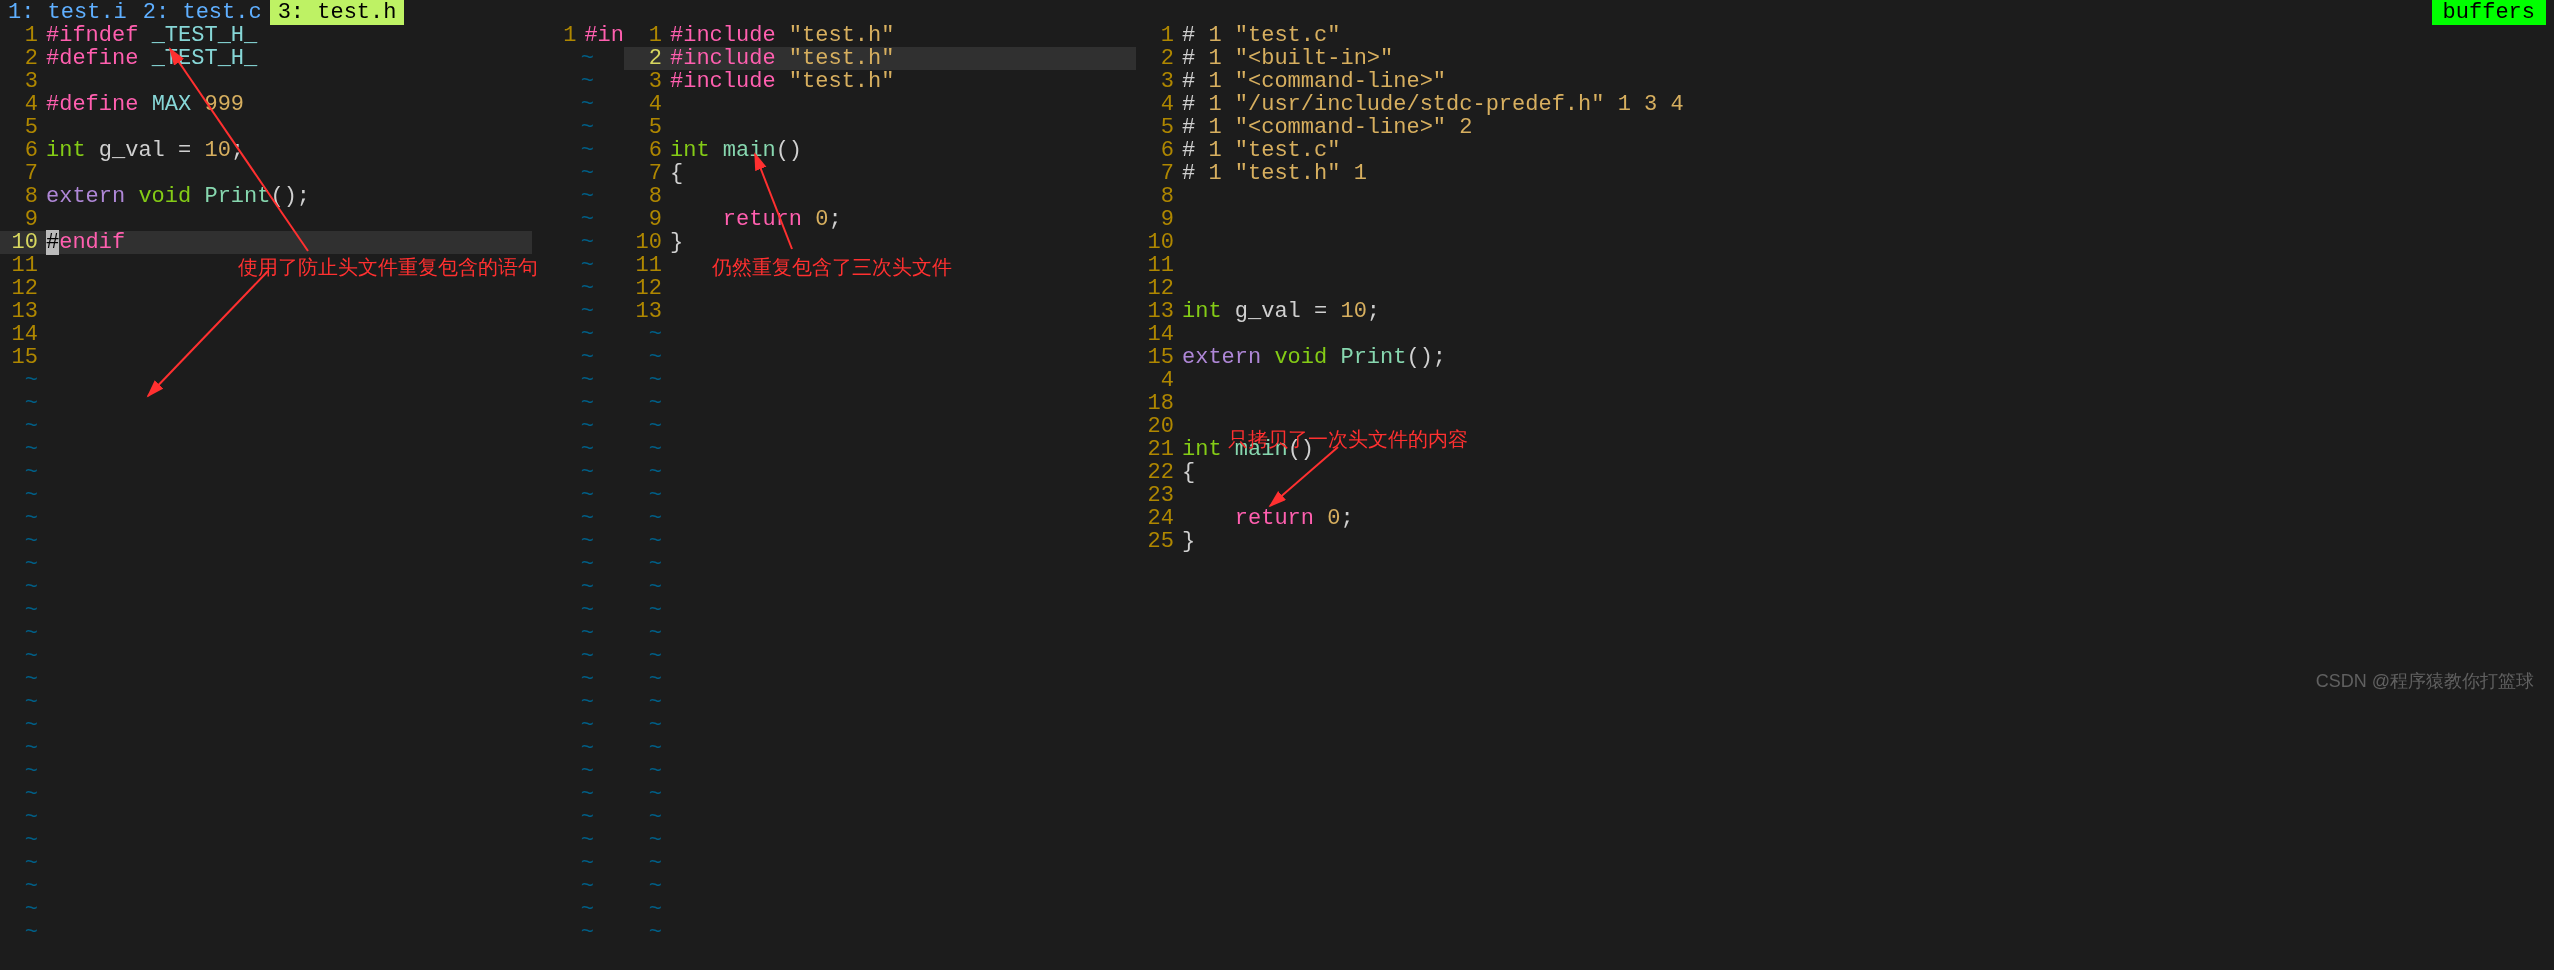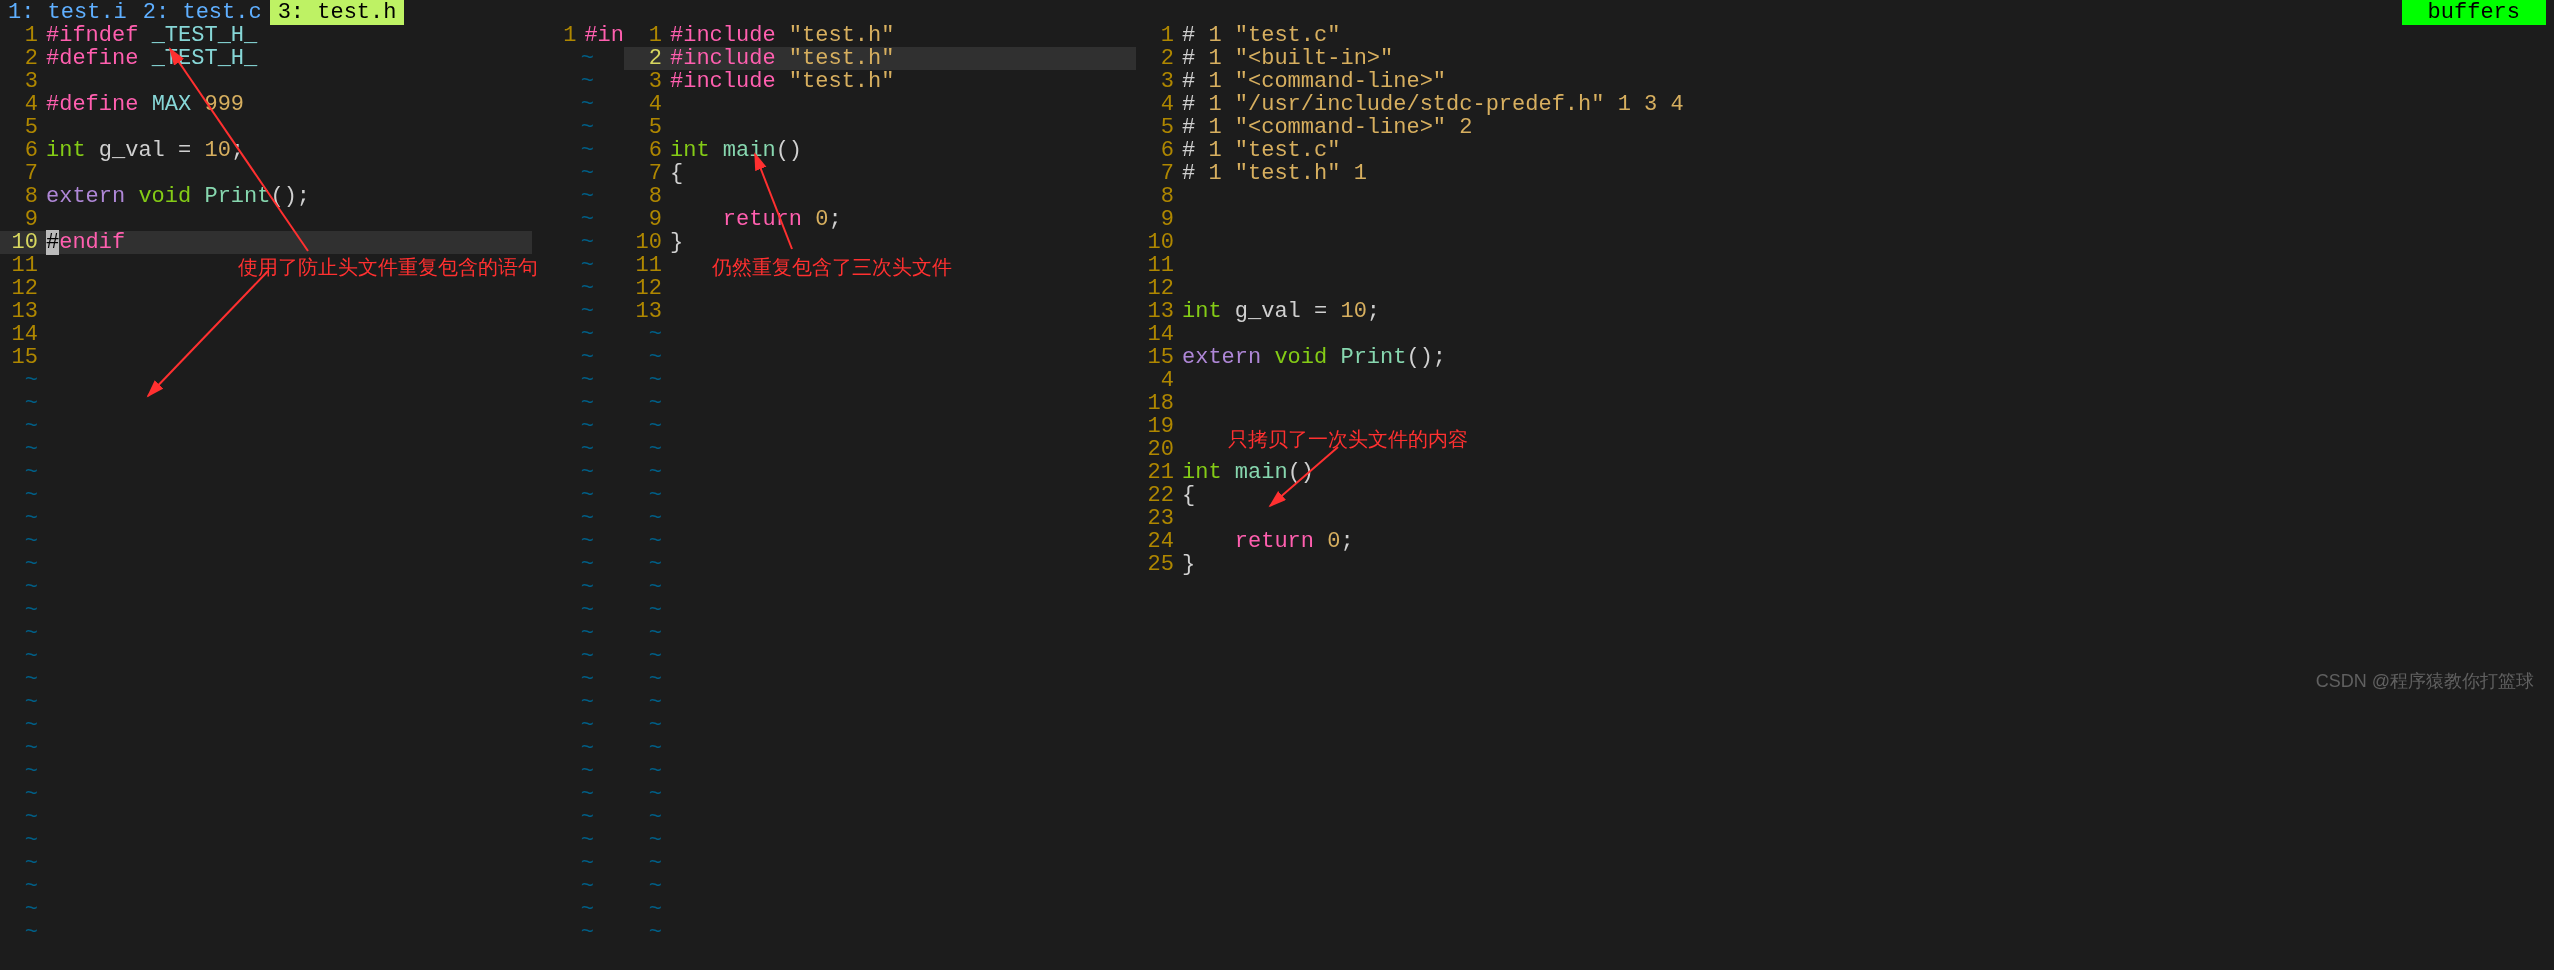--- a/index.html
+++ b/index.html
@@ -1,21 +1,21 @@
 <!DOCTYPE html>
 <html><head>
 <meta charset="utf-8">
 <style>
   * { margin:0; padding:0; box-sizing:border-box; }
   html, body { width:100%; height:100%; background:#1c1c1c; font-family:Consolas,"Courier New",monospace; font-size:22px; color:#d0d0d0; overflow:hidden; }
   .app { display:flex; flex-direction:column; width:2554px; height:701px; position:relative; }
   .topbar { display:flex; align-items:center; height:24px; background:#1c1c1c; font-size:22px; }
   .tab { padding:0 8px; color:#5fafff; }
   .tab.active { background:#bef264; color:#000; }
-  .buffers { position:absolute; right:8px; top:0; background:#00ff00; color:#000; padding:0 26px; }
+  .buffers { position:absolute; right:8px; top:0; background:#00ff00; color:#000; padding:0 11px; }
   .splits { flex:1; display:flex; position:relative; }
   .pane { position:relative; overflow:hidden; }
   .pane1 { width:532px; }
   .gutter-extra { width:92px; }
   .pane2 { width:512px; }
   .pane3 { flex:1; }
   .line { display:flex; height:23px; line-height:23px; white-space:pre; }
   .lnr { width:46px; text-align:right; color:#af8700; padding-right:8px; }
   .lnr.cur { color:#d7d75f; }
   .lnr.extra { width:70px; }
@@ -193,21 +193,20 @@
         <div class="line"><span class="lnr">8</span><span class="code"></span></div>
         <div class="line"><span class="lnr">9</span><span class="code"></span></div>
         <div class="line"><span class="lnr">10</span><span class="code"></span></div>
         <div class="line"><span class="lnr">11</span><span class="code"></span></div>
         <div class="line"><span class="lnr">12</span><span class="code"></span></div>
         <div class="line"><span class="lnr">13</span><span class="code"><span class="tk-type">int </span><span class="tk-id">g_val </span><span class="tk-op">= </span><span class="tk-num">10</span><span class="tk-op">;</span></span></div>
         <div class="line"><span class="lnr">14</span><span class="code"></span></div>
         <div class="line"><span class="lnr">15</span><span class="code"><span class="tk-ext">extern </span><span class="tk-type">void </span><span class="tk-fn">Print</span><span class="tk-op">();</span></span></div>
         <div class="line"><span class="lnr">4</span><span class="code"></span></div>
         <div class="line"><span class="lnr">18</span><span class="code"></span></div>
-        <div class="line"><span class="lnr">19</span><span class="code"></span></div>
         <div class="line"><span class="lnr">20</span><span class="code"></span></div>
         <div class="line"><span class="lnr">21</span><span class="code"><span class="tk-type">int </span><span class="tk-fn">main</span><span class="tk-op">()</span></span></div>
         <div class="line"><span class="lnr">22</span><span class="code"><span class="tk-op">{</span></span></div>
         <div class="line"><span class="lnr">23</span><span class="code"></span></div>
         <div class="line"><span class="lnr">24</span><span class="code"><span class="tk-id">    </span><span class="tk-kw">return </span><span class="tk-num">0</span><span class="tk-op">;</span></span></div>
         <div class="line"><span class="lnr">25</span><span class="code"><span class="tk-op">}</span></span></div>
       </div>
 
     <div class="ann" style="left:238px; top:230px;">使用了防止头文件重复包含的语句</div>
     <svg class="arrow" style="left:0; top:0;" width="540" height="400">

